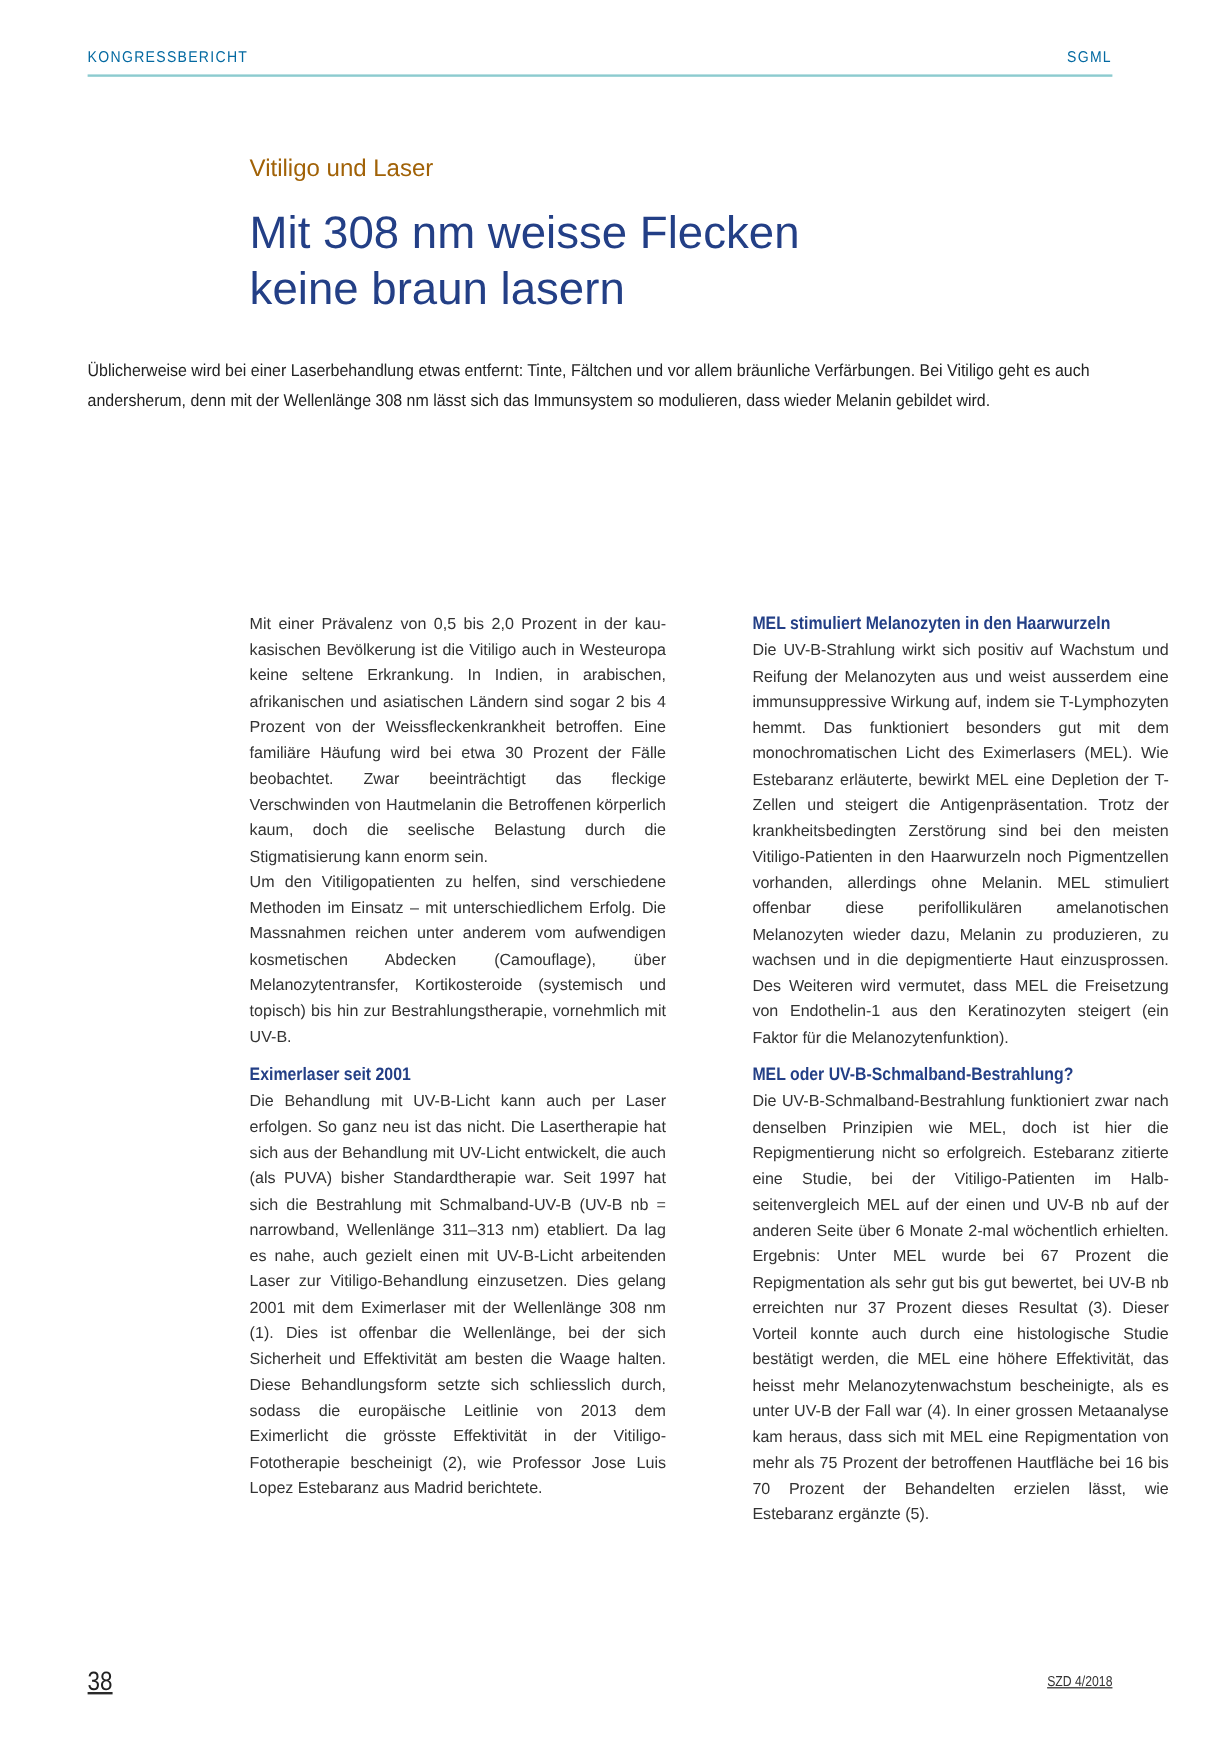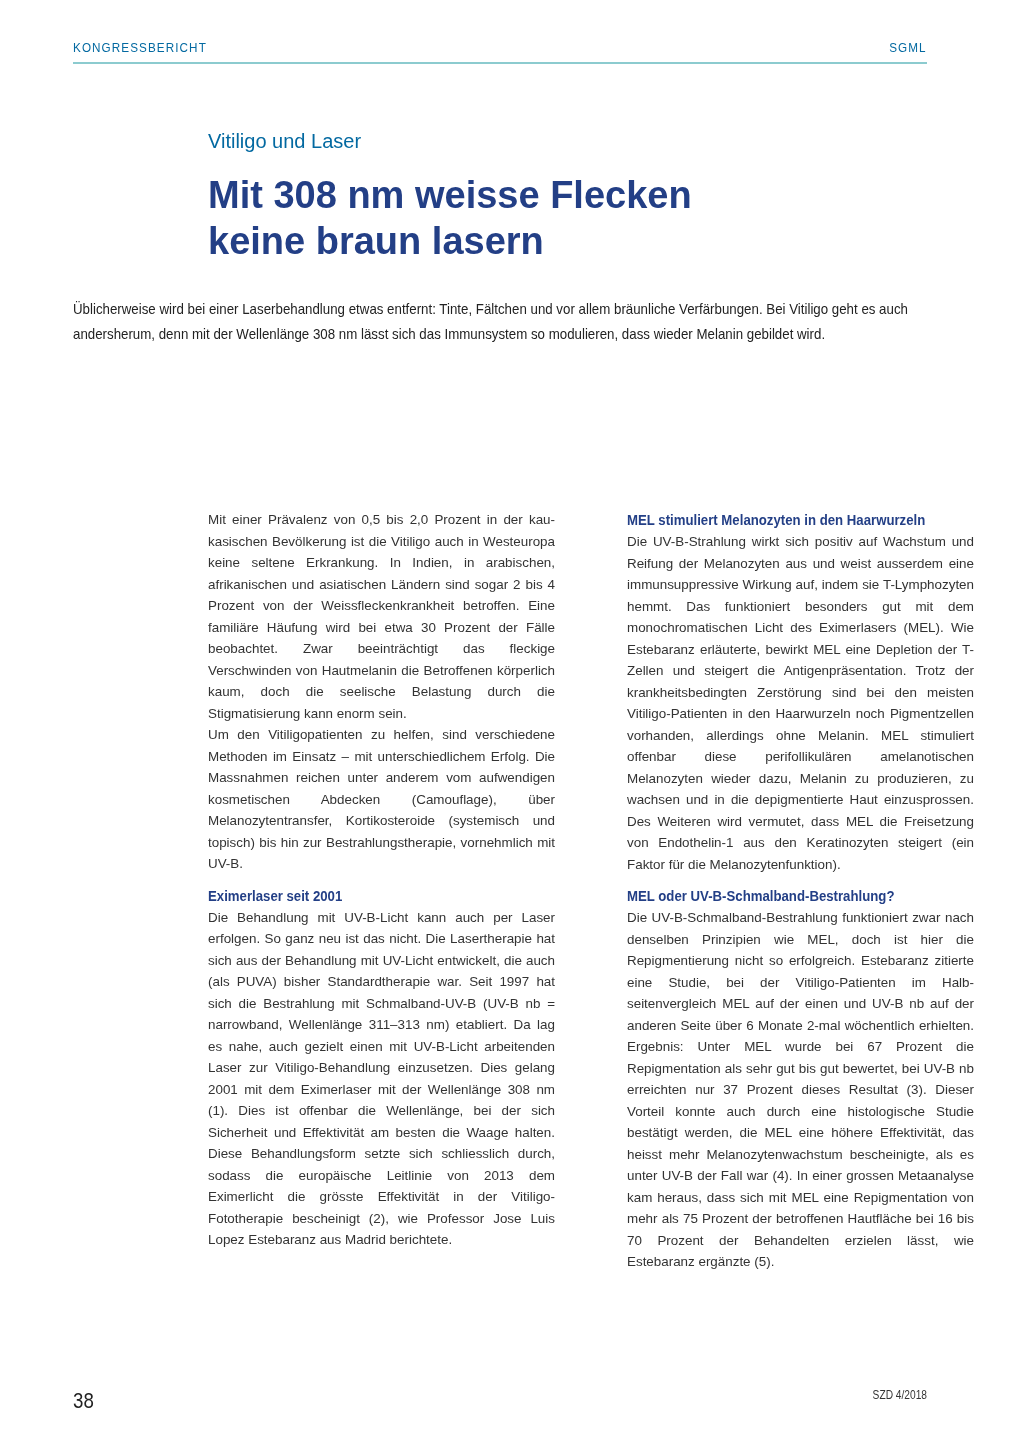--- a/index.html
+++ b/index.html
@@ -16,25 +16,25 @@
     }
     .running-head span { display: inline-block; transform: scaleX(0.9); }
     .running-head .right { transform-origin: right center; }
     .running-head .left { transform-origin: left center; }
     .rule {
       position: absolute; left: 73px; right: 97px; top: 62px; height: 2px;
       background: #8ccbcf;
     }
     .kicker {
       position: absolute; left: 208px; top: 130px;
-      font-size: 20px; color: #0369a1;
+      font-size: 20px; color: #a16207;
     }
     .title {
       position: absolute; left: 208px; top: 172px; width: 620px;
-      font-size: 38px; line-height: 46px; font-weight: bold; color: #233f86;
+      font-size: 38px; line-height: 46px; font-weight: normal; color: #233f86;
       margin: 0;
     }
     .lead {
       position: absolute; left: 73px; top: 297px; width: 860px;
       font-size: 14.3px; line-height: 25px; color: #222;
       transform: scaleX(0.93); transform-origin: left top; width: 925px;
       margin: 0;
     }
     .col {
       position: absolute; top: 509px; width: 347px;
@@ -44,21 +44,21 @@
     .col.left { left: 208px; }
     .col.right { left: 579px; margin-left: 48px; }
     .col p { margin: 0; }
     .col h2 {
       margin: 0; font-size: 15px; line-height: 22px; font-weight: bold; color: #233f86;
       transform: scaleX(0.88); transform-origin: left center; white-space: nowrap;
     }
     .col .gap { height: 10px; }
     .footer {
       position: absolute; left: 73px; right: 97px; top: 1388px;
-      display: flex; justify-content: space-between; align-items: flex-start;
+      display: flex; justify-content: space-between; align-items: center; text-decoration: underline;
     }
     .page-num { font-size: 22px; color: #222; transform: scaleX(0.85); transform-origin: left bottom; display:inline-block; }
     .issue { font-size: 12px; color: #333; transform: scaleX(0.85); transform-origin: right bottom; display:inline-block; }
   </style>
 </head>
 <body>
 
 <div class="running-head">
   <span class="left">KONGRESSBERICHT</span>
   <span class="right">SGML</span>

